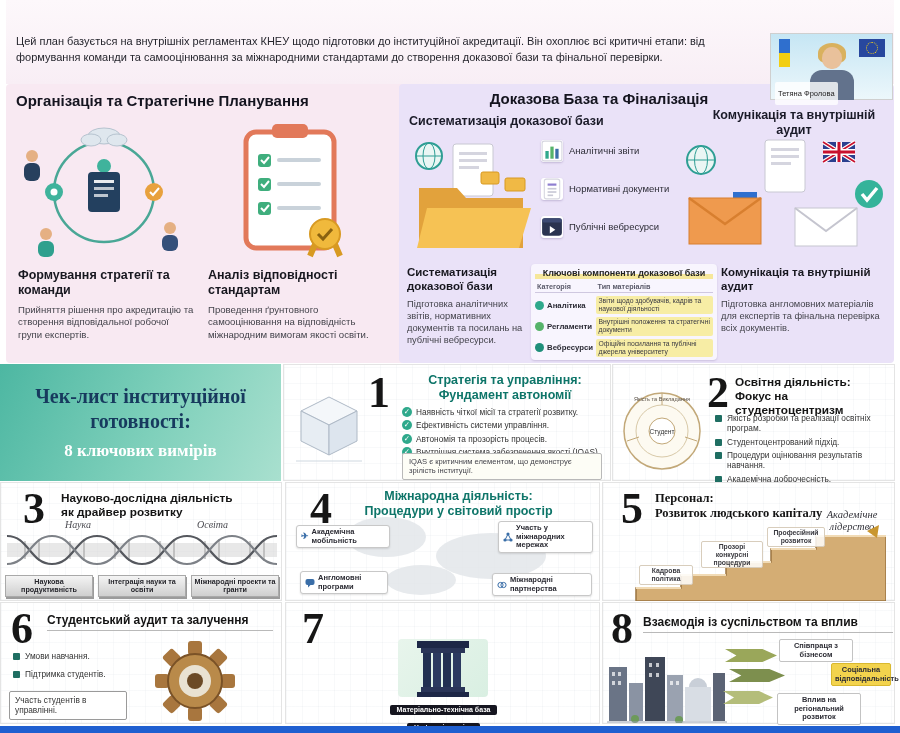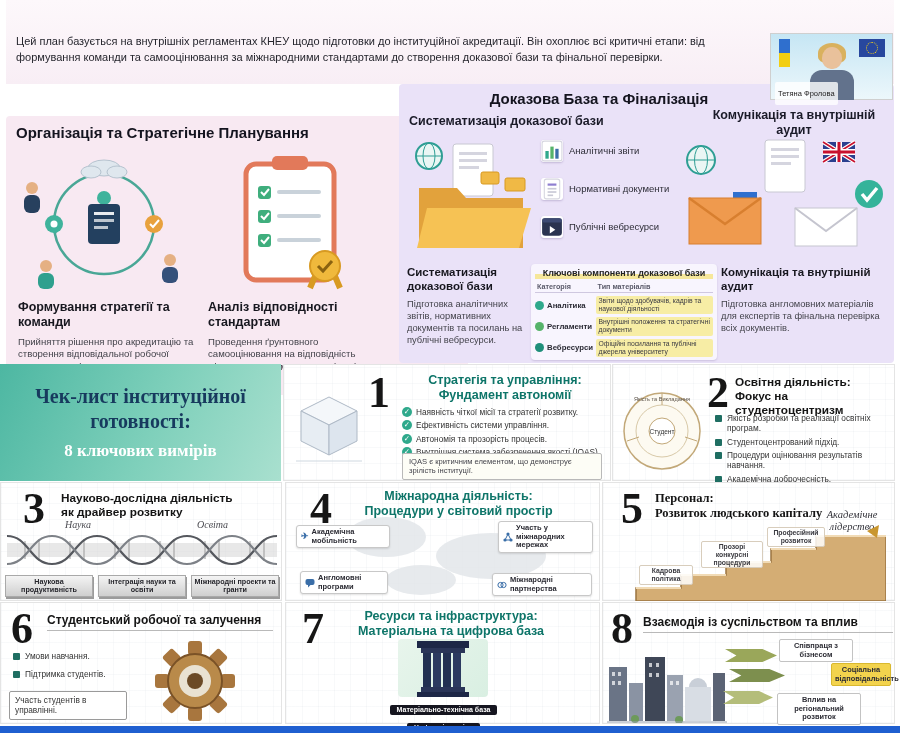--- a/index.html
+++ b/index.html
@@ -29,21 +29,21 @@
   .wc-hair { position:absolute; left:47px; top:9px; width:28px; height:20px;
     background:#d9b15e; border-radius:50% 50% 30% 30%; }
   .wc-head { position:absolute; left:51px; top:13px; width:20px; height:22px;
     background:#e9c19b; border-radius:50% 50% 45% 45%; }
   .wc-body { position:absolute; left:39px; top:36px; width:44px; height:30px;
     background:#62728c; border-radius:12px 12px 0 0; }
   .cam-name { position:absolute; left:4px; top:48px; font-size:7.5px; color:#222;
     background:rgba(255,255,255,.8); padding:7px 3px; border-radius:2px; }
   
   .panel-left { position:absolute; left:6px; top:84px; width:462px; height:279px;
-    background:#f8e9f2; border-radius:4px;margin-top:32px; }
+    background:#f8e9f2; border-radius:4px; }
   .panel-right { position:absolute; left:399px; top:84px; width:495px; height:279px;
     background:#eae2f8; border-radius:4px; }
   .panel-title { position:absolute; left:10px; top:8px; font-size:15px; font-weight:800; color:#14141f; }
   .pr-title { position:absolute; left:40px; top:6px; width:320px; text-align:center;
     font-size:15px; font-weight:800; color:#14141f; }
   .pr-subhead-l { position:absolute; left:10px; top:30px; width:240px;
     font-size:12.5px; font-weight:800; color:#1a1a28; }
   .pr-subhead-r { position:absolute; left:305px; top:24px; width:180px; text-align:center;
     font-size:12.5px; font-weight:800; color:#1a1a28; line-height:1.2; }
   .pl-illu1 { position:absolute; left:6px; top:34px; }
@@ -529,21 +529,21 @@
       <path d="M236,8 l12,-6 -2,13 z" fill="#c9962e"></path>
     </svg>
   </div>
   <div class="s5-step-label" style="left:36px; top:82px; width:54px;">Кадрова політика</div>
   <div class="s5-step-label" style="left:98px; top:58px; width:62px;">Прозорі конкурсні процедури</div>
   <div class="s5-step-label" style="left:164px; top:44px; width:58px;">Професійний розвиток</div>
 </div>
 
 <div class="sec s6">
   <div class="num" style="left:10px; top:4px;">6</div>
-  <div class="s6-title">Студентський робочої та залучення</div>
+  <div class="s6-title">Студентський аудит та залучення</div>
   <div class="s6-b1 bullet">
       <span class="sq-ic"></span>
       <span class="bullet-text">Умови навчання.</span>
     </div>
   <div class="s6-b2 bullet">
       <span class="sq-ic"></span>
       <span class="bullet-text">Підтримка студентів.</span>
     </div>
   <div class="s6-box bullet-text">Участь студентів в управлінні.</div>
   <div class="s6-gear">
@@ -562,24 +562,20 @@
         <circle r="27" fill="#b98a4a" stroke="#7a5227" stroke-width="2"></circle>
         <circle r="16" fill="#e9e2d2"></circle>
         <circle r="8" fill="#6b4a26"></circle>
       </g>
     </svg>
   </div>
 </div>
 
 <div class="sec s7">
   <div class="num" style="left:16px; top:4px;">7</div>
-  <div class="sec-title-teal" style="left:50px; top:6px; width:230px;">
-    <span>Ресурси та інфраструктура:</span><br>
-    <span>Матеріальна та цифрова база</span>
-  </div>
   <div class="s7-colwrap">
     <svg viewBox="0 0 64 58" width="64" height="58">
       <rect x="6" y="2" width="52" height="7" fill="#1d2747"></rect>
       <rect x="10" y="9" width="44" height="5" fill="#2a3558"></rect>
       <rect x="12" y="14" width="8" height="34" fill="#223052"></rect>
       <rect x="22" y="14" width="8" height="34" fill="#2c3a60"></rect>
       <rect x="32" y="14" width="8" height="34" fill="#223052"></rect>
       <rect x="42" y="14" width="8" height="34" fill="#2c3a60"></rect>
       <rect x="10" y="48" width="44" height="5" fill="#2a3558"></rect>
       <rect x="6" y="53" width="52" height="5" fill="#1d2747"></rect>

